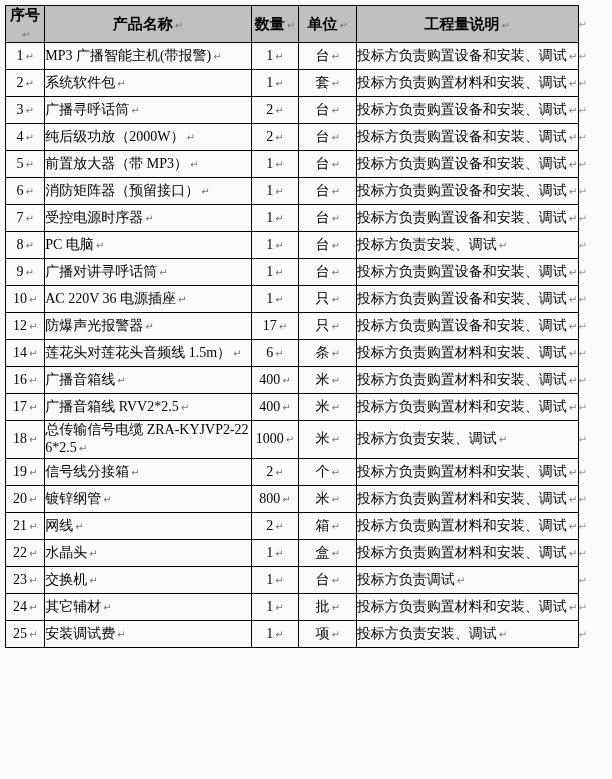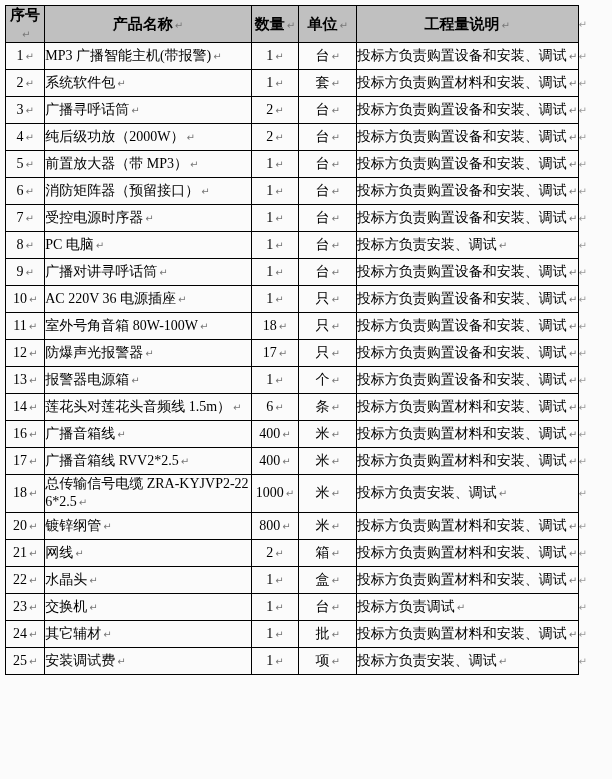--- a/index.html
+++ b/index.html
@@ -154,44 +154,28 @@
         </tr>
         <tr>
           <td class="col-num"><span>10</span><span class="mark">↵</span></td>
           <td class="col-name"><span>AC 220V  36 电源插座</span><span class="mark">↵</span></td>
           <td class="col-qty"><span>1</span><span class="mark">↵</span></td>
           <td class="col-unit"><span>只</span><span class="mark">↵</span></td>
           <td class="col-desc"><span>投标方负责购置设备和安装、调试</span><span class="mark">↵</span></td>
           <td class="row-end"><span class="mark">↵</span></td>
         </tr>
         <tr>
-          <td class="col-num"><span>11</span><span class="mark">↵</span></td>
-          <td class="col-name"><span>室外号角音箱 80W-100W</span><span class="mark">↵</span></td>
-          <td class="col-qty"><span>18</span><span class="mark">↵</span></td>
-          <td class="col-unit"><span>只</span><span class="mark">↵</span></td>
-          <td class="col-desc"><span>投标方负责购置设备和安装、调试</span><span class="mark">↵</span></td>
-          <td class="row-end"><span class="mark">↵</span></td>
-        </tr>
-        <tr>
           <td class="col-num"><span>12</span><span class="mark">↵</span></td>
           <td class="col-name"><span>防爆声光报警器</span><span class="mark">↵</span></td>
           <td class="col-qty"><span>17</span><span class="mark">↵</span></td>
           <td class="col-unit"><span>只</span><span class="mark">↵</span></td>
           <td class="col-desc"><span>投标方负责购置设备和安装、调试</span><span class="mark">↵</span></td>
           <td class="row-end"><span class="mark">↵</span></td>
         </tr>
         <tr>
-          <td class="col-num"><span>13</span><span class="mark">↵</span></td>
-          <td class="col-name"><span>报警器电源箱</span><span class="mark">↵</span></td>
-          <td class="col-qty"><span>1</span><span class="mark">↵</span></td>
-          <td class="col-unit"><span>个</span><span class="mark">↵</span></td>
-          <td class="col-desc"><span>投标方负责购置设备和安装、调试</span><span class="mark">↵</span></td>
-          <td class="row-end"><span class="mark">↵</span></td>
-        </tr>
-        <tr>
           <td class="col-num"><span>14</span><span class="mark">↵</span></td>
           <td class="col-name"><span>莲花头对莲花头音频线 1.5m）</span><span class="mark">↵</span></td>
           <td class="col-qty"><span>6</span><span class="mark">↵</span></td>
           <td class="col-unit"><span>条</span><span class="mark">↵</span></td>
           <td class="col-desc"><span>投标方负责购置材料和安装、调试</span><span class="mark">↵</span></td>
           <td class="row-end"><span class="mark">↵</span></td>
         </tr>
         <tr>
           <td class="col-num"><span>16</span><span class="mark">↵</span></td>
           <td class="col-name"><span>广播音箱线</span><span class="mark">↵</span></td>
@@ -207,20 +191,28 @@
           <td class="col-unit"><span>米</span><span class="mark">↵</span></td>
           <td class="col-desc"><span>投标方负责购置材料和安装、调试</span><span class="mark">↵</span></td>
           <td class="row-end"><span class="mark">↵</span></td>
         </tr>
         <tr>
           <td class="col-num"><span>18</span><span class="mark">↵</span></td>
           <td class="col-name"><span>总传输信号电缆 ZRA-KYJVP2-226*2.5</span><span class="mark">↵</span></td>
           <td class="col-qty"><span>1000</span><span class="mark">↵</span></td>
           <td class="col-unit"><span>米</span><span class="mark">↵</span></td>
           <td class="col-desc"><span>投标方负责安装、调试</span><span class="mark">↵</span></td>
+          <td class="row-end"><span class="mark">↵</span></td>
+        </tr>
+        <tr>
+          <td class="col-num"><span>19</span><span class="mark">↵</span></td>
+          <td class="col-name"><span>信号线分接箱</span><span class="mark">↵</span></td>
+          <td class="col-qty"><span>2</span><span class="mark">↵</span></td>
+          <td class="col-unit"><span>个</span><span class="mark">↵</span></td>
+          <td class="col-desc"><span>投标方负责购置材料和安装、调试</span><span class="mark">↵</span></td>
           <td class="row-end"><span class="mark">↵</span></td>
         </tr>
         <tr>
           <td class="col-num"><span>20</span><span class="mark">↵</span></td>
           <td class="col-name"><span>镀锌纲管</span><span class="mark">↵</span></td>
           <td class="col-qty"><span>800</span><span class="mark">↵</span></td>
           <td class="col-unit"><span>米</span><span class="mark">↵</span></td>
           <td class="col-desc"><span>投标方负责购置材料和安装、调试</span><span class="mark">↵</span></td>
           <td class="row-end"><span class="mark">↵</span></td>
         </tr>

